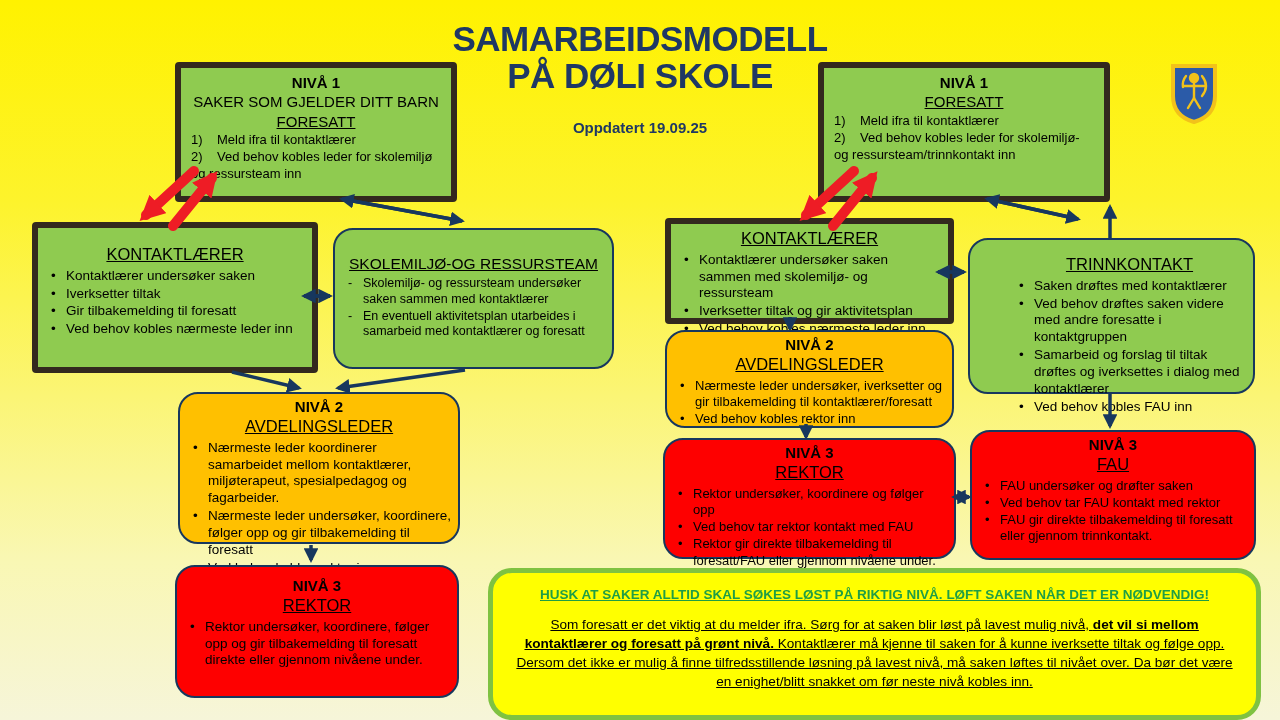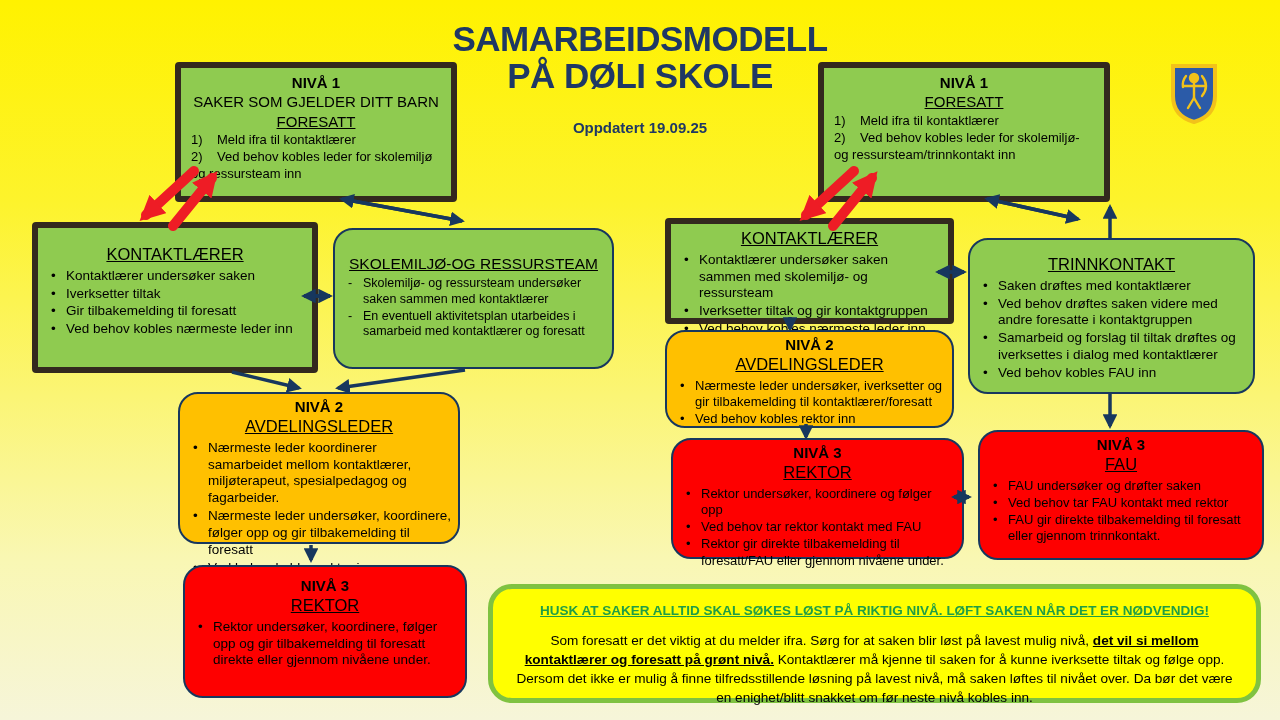--- a/index.html
+++ b/index.html
@@ -6,41 +6,41 @@
   .canvas{position:relative;width:1280px;height:720px;overflow:hidden;
     font-family:"Liberation Sans",sans-serif;color:#000;
     background:linear-gradient(180deg,#FFF200 0%,#FDF32C 28%,#FBF575 55%,#F9F7B4 78%,#F6F5D9 100%);}
   .title{position:absolute;left:420px;top:20px;width:440px;text-align:center;
     color:#1F3864;font-weight:700;font-size:35px;line-height:1.06;letter-spacing:-0.5px;}
   .updated{position:absolute;left:420px;top:119px;width:440px;text-align:center;
     color:#1F3864;font-weight:700;font-size:15px;}
   .box{position:absolute;box-sizing:border-box;}
   .green{background:#8FCB50;}
   .orange{background:#FFC000;}
-  .red{background:#FE0000;margin-left:8px;}
+  .red{background:#FE0000;}
   .thick{border:6px solid #33291E;border-radius:4px;}
   .thin{border:2px solid #17375E;border-radius:20px;}
   .level{font-weight:700;text-align:center;font-size:15px;line-height:1.2;}
   .bhead{text-align:center;font-size:16.5px;text-decoration:underline;line-height:1.25;}
   .sub{text-align:center;font-size:15px;line-height:1.3;}
   .numline{font-size:13px;line-height:1.32;white-space:pre-wrap;padding:0 10px;}
   ul.b{list-style:none;margin:3px 0 0;padding:0 6px;font-size:13.5px;}
   ul.b li{position:relative;padding-left:22px;line-height:1.25;margin-bottom:1px;}
   ul.b li::before{content:"\2022";position:absolute;left:7px;}
   ul.d{font-size:12.5px;}
   ul.d li::before{content:"-";}
   .note{background:#FFFF00;border:5px solid #7FC241;border-radius:24px;
     padding:13px 16px 8px;text-align:center;}
   .note-h{color:#1F9E45;font-weight:700;font-size:13.5px;text-decoration:underline;line-height:1.3;}
   .note-p{font-size:13.6px;margin-top:11px;line-height:1.4;}
   .note-p .bld{font-weight:700;text-decoration:underline;}
   svg.arrows{position:absolute;left:0;top:0;pointer-events:none;}
   .crest{position:absolute;left:1170px;top:63px;}
   .pt4{padding-top:4px;} .pt6{padding-top:6px;} .pt10{padding-top:10px;}
-  .pt14{padding-top:14px;} .pt24{padding-top:24px;}
+  .pt14{padding-top:14px;padding-left:36px;} .pt24{padding-top:24px;}
 </style>
 </head>
 <body>
 
 <div class="canvas">
 
   <div class="title">
     <div>SAMARBEIDSMODELL</div>
     <div>PÅ DØLI SKOLE</div>
   </div>
@@ -109,21 +109,21 @@
     <div class="bhead">REKTOR</div>
     <ul class="b">
       <li>Rektor undersøker, koordinere, følger opp og gir tilbakemelding til foresatt direkte eller gjennom nivåene under.</li>
     </ul>
   </div>
 
   <div class="box green thick pt4" style="left:665px;top:218px;width:289px;height:106px;">
     <div class="bhead">KONTAKTLÆRER</div>
     <ul class="b">
       <li>Kontaktlærer undersøker saken sammen med skolemiljø- og ressursteam</li>
-      <li>Iverksetter tiltak og gir kontaktgruppen</li>
+      <li>Iverksetter tiltak og gir aktivitetsplan</li>
       <li>Ved behov kobles nærmeste leder inn.</li>
     </ul>
   </div>
 
   <div class="box green thin pt14" style="left:968px;top:238px;width:287px;height:156px;">
     <div class="bhead">TRINNKONTAKT</div>
     <ul class="b">
       <li>Saken drøftes med kontaktlærer</li>
       <li>Ved behov drøftes saken videre med andre foresatte i kontaktgruppen</li>
       <li>Samarbeid og forslag til tiltak drøftes og iverksettes i dialog med kontaktlærer</li>
@@ -153,21 +153,21 @@
   <div class="box red thin pt4" style="left:970px;top:430px;width:286px;height:130px;">
     <div class="level">NIVÅ 3</div>
     <div class="bhead">FAU</div>
     <ul class="b" style="font-size:13px;">
       <li>FAU undersøker og drøfter saken</li>
       <li>Ved behov tar FAU kontakt med rektor</li>
       <li>FAU gir direkte tilbakemelding til foresatt eller gjennom trinnkontakt.</li>
     </ul>
   </div>
 
-  <div class="box note" style="left:488px;top:584px;width:773px;height:119px;">
+  <div class="box note" style="left:488px;top:568px;width:773px;height:152px;text-decoration:underline;">
     <div class="note-h">HUSK AT SAKER ALLTID SKAL SØKES LØST PÅ RIKTIG NIVÅ. LØFT SAKEN NÅR DET ER NØDVENDIG!</div>
     <div class="note-p"><span>Som foresatt er det viktig at du melder ifra. Sørg for at saken blir løst på lavest mulig nivå, </span><span class="bld">det vil si mellom kontaktlærer og foresatt på grønt nivå.</span><span> Kontaktlærer må kjenne til saken for å kunne iverksette tiltak og følge opp. Dersom det ikke er mulig å finne tilfredsstillende løsning på lavest nivå, må saken løftes til nivået over. Da bør det være en enighet/blitt snakket om før neste nivå kobles inn.</span></div>
   </div>
 
   <svg class="arrows" width="1280" height="720" viewBox="0 0 1280 720">
     <defs>
       <marker id="mN" viewBox="0 0 10 10" refX="8" refY="5" markerWidth="4.2" markerHeight="4.2" orient="auto">
         <path d="M0,0 L10,5 L0,10 Z" fill="#17375E"></path>
       </marker>
       <marker id="mR" viewBox="0 0 10 10" refX="6.5" refY="5" markerWidth="2.5" markerHeight="2.5" orient="auto">

